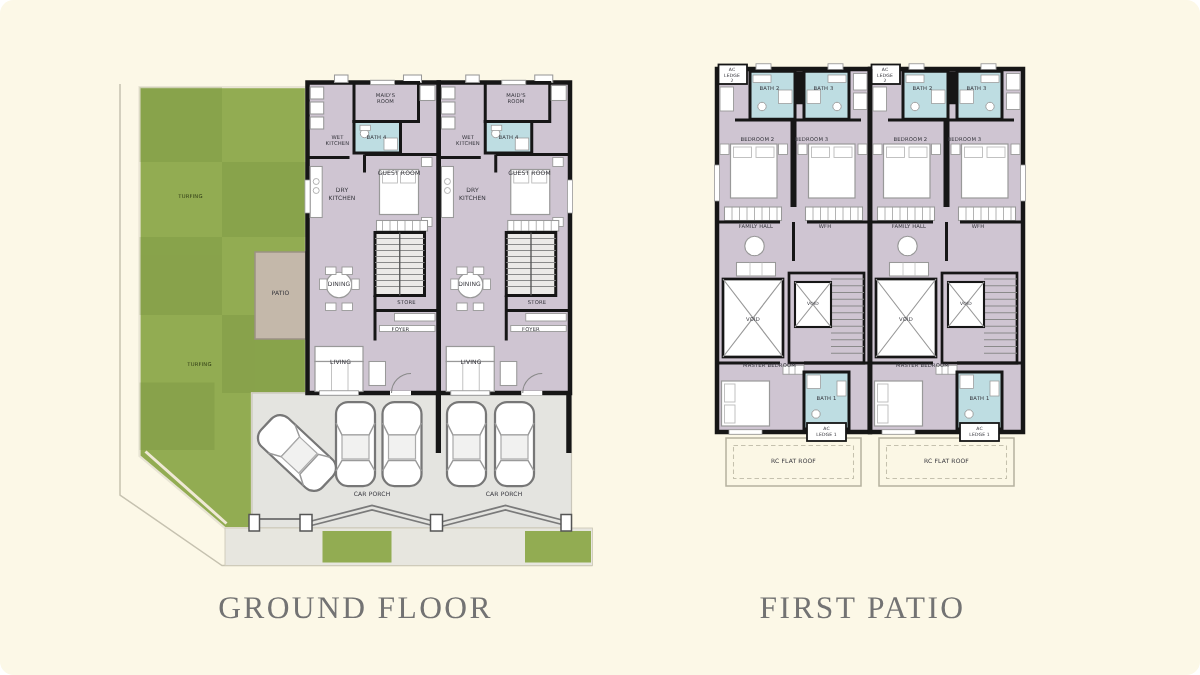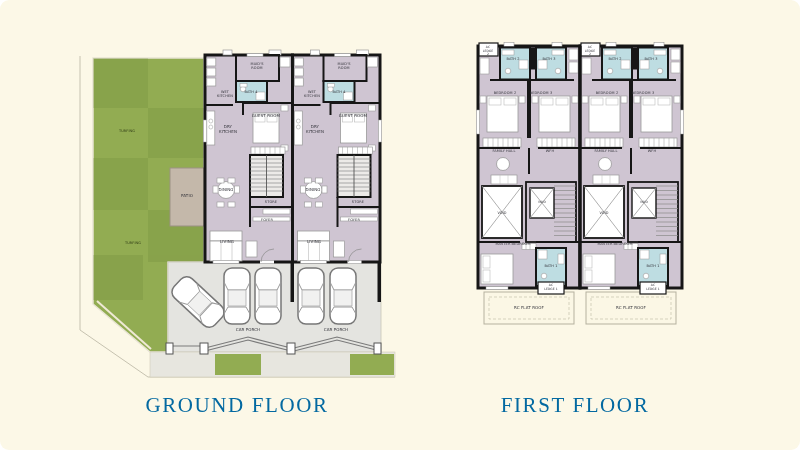--- a/index.html
+++ b/index.html
@@ -13,21 +13,21 @@
     position:absolute; transform:translate(-50%,-50%);
     font-size:4px; line-height:1.2; color:#33333a;
     text-align:center; letter-spacing:.1px; white-space:normal;
   }
   .t35 { font-size:3.5px; }
   .t3  { font-size:3px; }
   .green { color:#2e3b14; font-size:3.5px; }
   .caption {
     position:absolute; transform:translateX(-50%);
     font-family:"Liberation Serif","DejaVu Serif",serif;
-    font-size:21px; letter-spacing:1.6px; color:#0369a1; white-space:nowrap;
+    font-size:21px; letter-spacing:1.6px; color:#737373; white-space:nowrap;
   }
 </style>
 </head>
 <body>
 
 <div id="canvas">
 
 <svg id="plan-art" width="800" height="450" viewBox="0 0 800 450">
   <defs>
 
@@ -323,15 +323,15 @@
 <div class="lbl t35" style="left:513px;top:244px;width:48px">MASTER BEDROOM</div>
 <div class="lbl t35" style="left:615px;top:244px;width:48px">MASTER BEDROOM</div>
 <div class="lbl t35" style="left:551px;top:266px">BATH 1</div>
 <div class="lbl t35" style="left:653px;top:266px">BATH 1</div>
 <div class="lbl t3" style="left:551px;top:288px;width:14px">AC LEDGE 1</div>
 <div class="lbl t3" style="left:653px;top:288px;width:14px">AC LEDGE 1</div>
 <div class="lbl" style="left:529px;top:308px;width:60px">RC FLAT ROOF</div>
 <div class="lbl" style="left:631px;top:308px;width:60px">RC FLAT ROOF</div>
 
 <div class="caption" style="left:237px;top:393px">GROUND FLOOR</div>
-<div class="caption" style="left:575px;top:393px">FIRST FLOOR</div>
+<div class="caption" style="left:575px;top:393px">FIRST PATIO</div>
 
 </div>
 
 </body></html>

